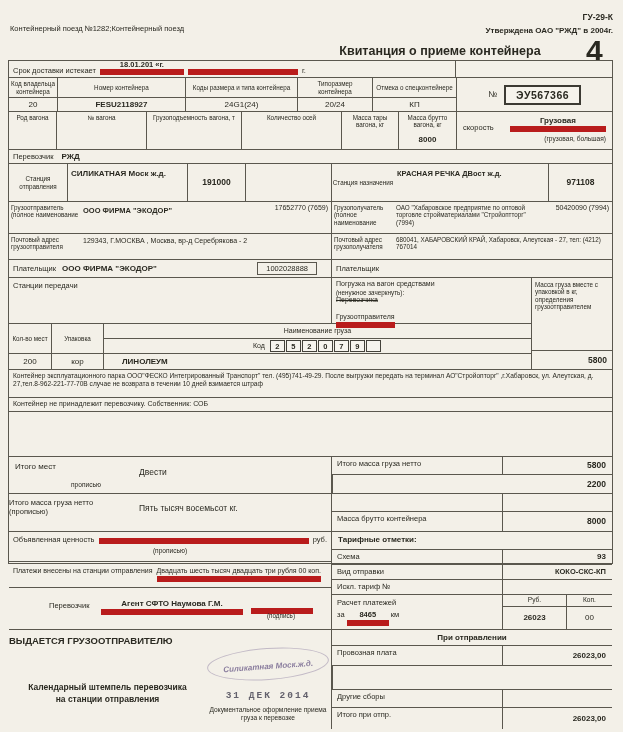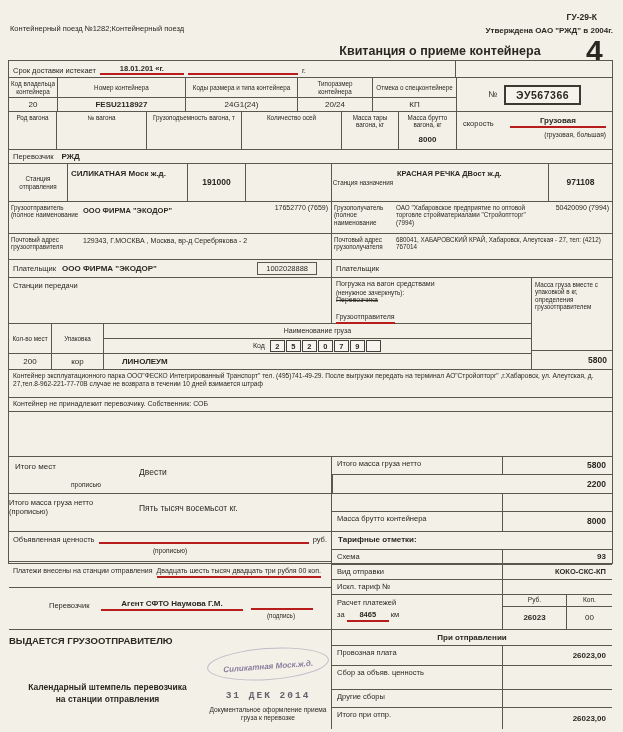--- a/index.html
+++ b/index.html
@@ -13,37 +13,37 @@
   .col{display:flex;flex-direction:column;overflow:hidden}
   .ctr{display:flex;align-items:center;justify-content:center;text-align:center}
   .t6{font-size:6.3px;line-height:1.18}
   .t65{font-size:6.6px;line-height:1.25}
   .t7{font-size:7px;line-height:1.25}
   .t75{font-size:7.5px;line-height:1.25}
   .t8{font-size:8px;line-height:1.25}
   .t85{font-size:8.5px;line-height:1.25}
   .t9{font-size:9.5px;line-height:1.25}
   .b{font-weight:bold}
-  .ul{border-bottom:2px solid #b91c1c}
+  .ul{border-bottom:6px solid #b91c1c}
   .lab{border-bottom:1px solid #5a574e;flex:0 0 20px;padding:1px 2px;overflow:hidden}
   .val{flex:1;overflow:hidden}
   .dig{width:15px;height:12px;border:1px solid #43413a;margin-right:1px;display:flex;align-items:center;justify-content:center;font-size:7.5px;font-weight:bold;background:#f6f4ee}
   .docbox{border:2px solid #3c3a33;padding:2px 10px;font-size:10.5px;font-weight:bold;letter-spacing:.5px;background:#f6f3ec}
   .half-l{width:322px;display:flex;position:relative;overflow:hidden}
   .half-r{flex:1;border-left:1px solid #5a574e;display:flex;position:relative;overflow:hidden}
   .tlab{width:170px;padding:2px 5px;overflow:hidden}
   .tval{flex:1;border-left:1px solid #5a574e;display:flex;align-items:center;justify-content:flex-end;padding-right:6px;overflow:hidden}
 </style>
 </head>
 <body>
 
 <div class="page">
 
   <div class="t75" style="position:absolute;left:10px;top:24px">Контейнерный поезд №1282;Контейнерный поезд</div>
-  <div class="t85 b" style="position:absolute;right:26px;top:12px">ГУ-29-К</div>
+  <div class="t85 b" style="position:absolute;right:10px;top:12px">ГУ-29-К</div>
   <div class="t8 b" style="position:absolute;right:10px;top:26px">Утверждена ОАО "РЖД" в 2004г.</div>
   <div class="b" style="position:absolute;left:300px;top:44px;width:280px;text-align:center;font-size:12.5px">Квитанция о приеме контейнера</div>
   <div class="b" style="position:absolute;left:586px;top:34px;font-size:30px">4</div>
 
   <div class="form">
 
     <div class="band" style="top:0;height:16px">
       <div style="flex:1;display:flex;align-items:flex-end;padding:2px 4px;gap:4px">
         <span class="t75">Срок доставки истекает</span>
         <span class="ul t75 b" style="min-width:84px;text-align:center"><span>18.01.201</span>&nbsp;<span>«г.</span></span>
@@ -303,21 +303,20 @@
         <div class="t85 b" style="position:absolute;left:16px;top:52px;width:165px;text-align:center;line-height:1.4">Календарный штемпель перевозчика на станции отправления</div>
         <div class="t65" style="position:absolute;left:200px;top:76px;width:118px;text-align:center">Документальное оформление приема груза к перевозке</div>
       </div>
       <div class="half-r" style="flex-direction:column">
         <div class="bb t8 b ctr" style="height:16px">При отправлении</div>
         <div class="bb" style="display:flex;height:20px">
           <div class="tlab t75">Провозная плата</div>
           <div class="tval t8 b">26023,00</div>
         </div>
         <div class="bb" style="display:flex;height:24px">
-          <div class="tlab t75">Сбор за объяв. ценность</div>
           <div class="tval"></div>
         </div>
         <div class="bb" style="display:flex;height:18px">
           <div class="tlab t75">Другие сборы</div>
           <div class="tval"></div>
         </div>
         <div style="display:flex;flex:1">
           <div class="tlab t75">Итого при отпр.</div>
           <div class="tval t8 b">26023,00</div>
         </div>

